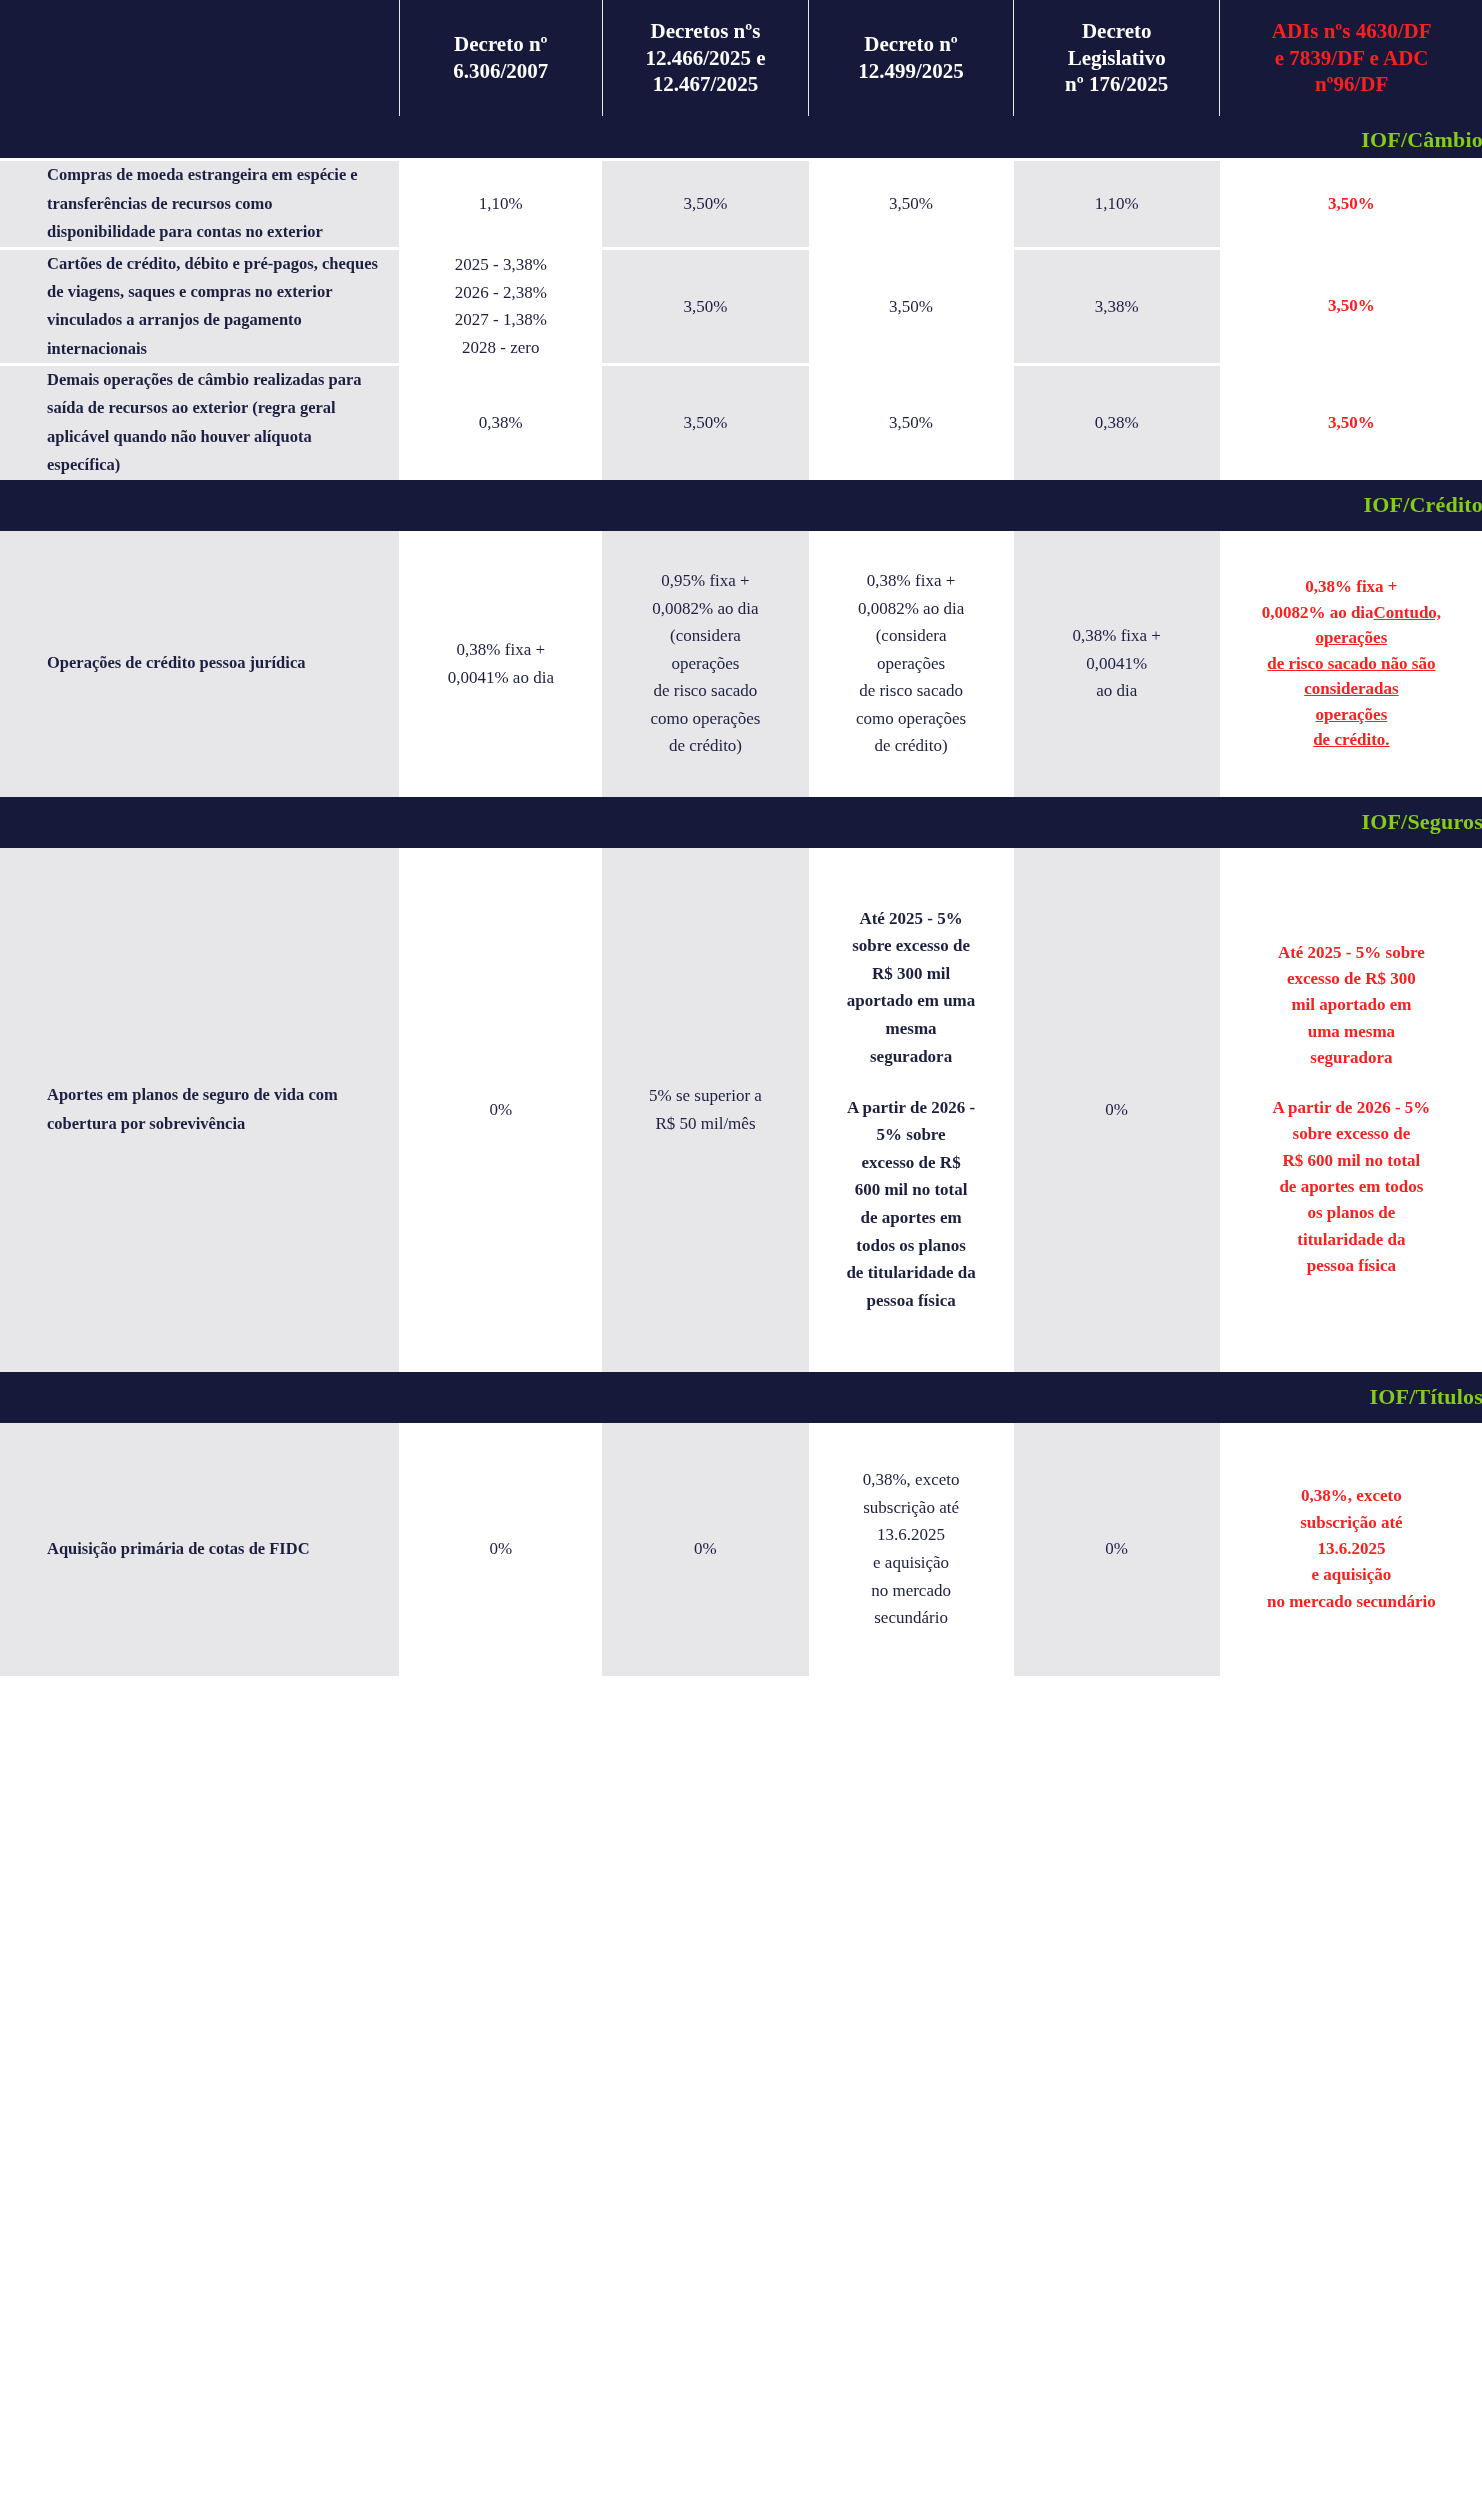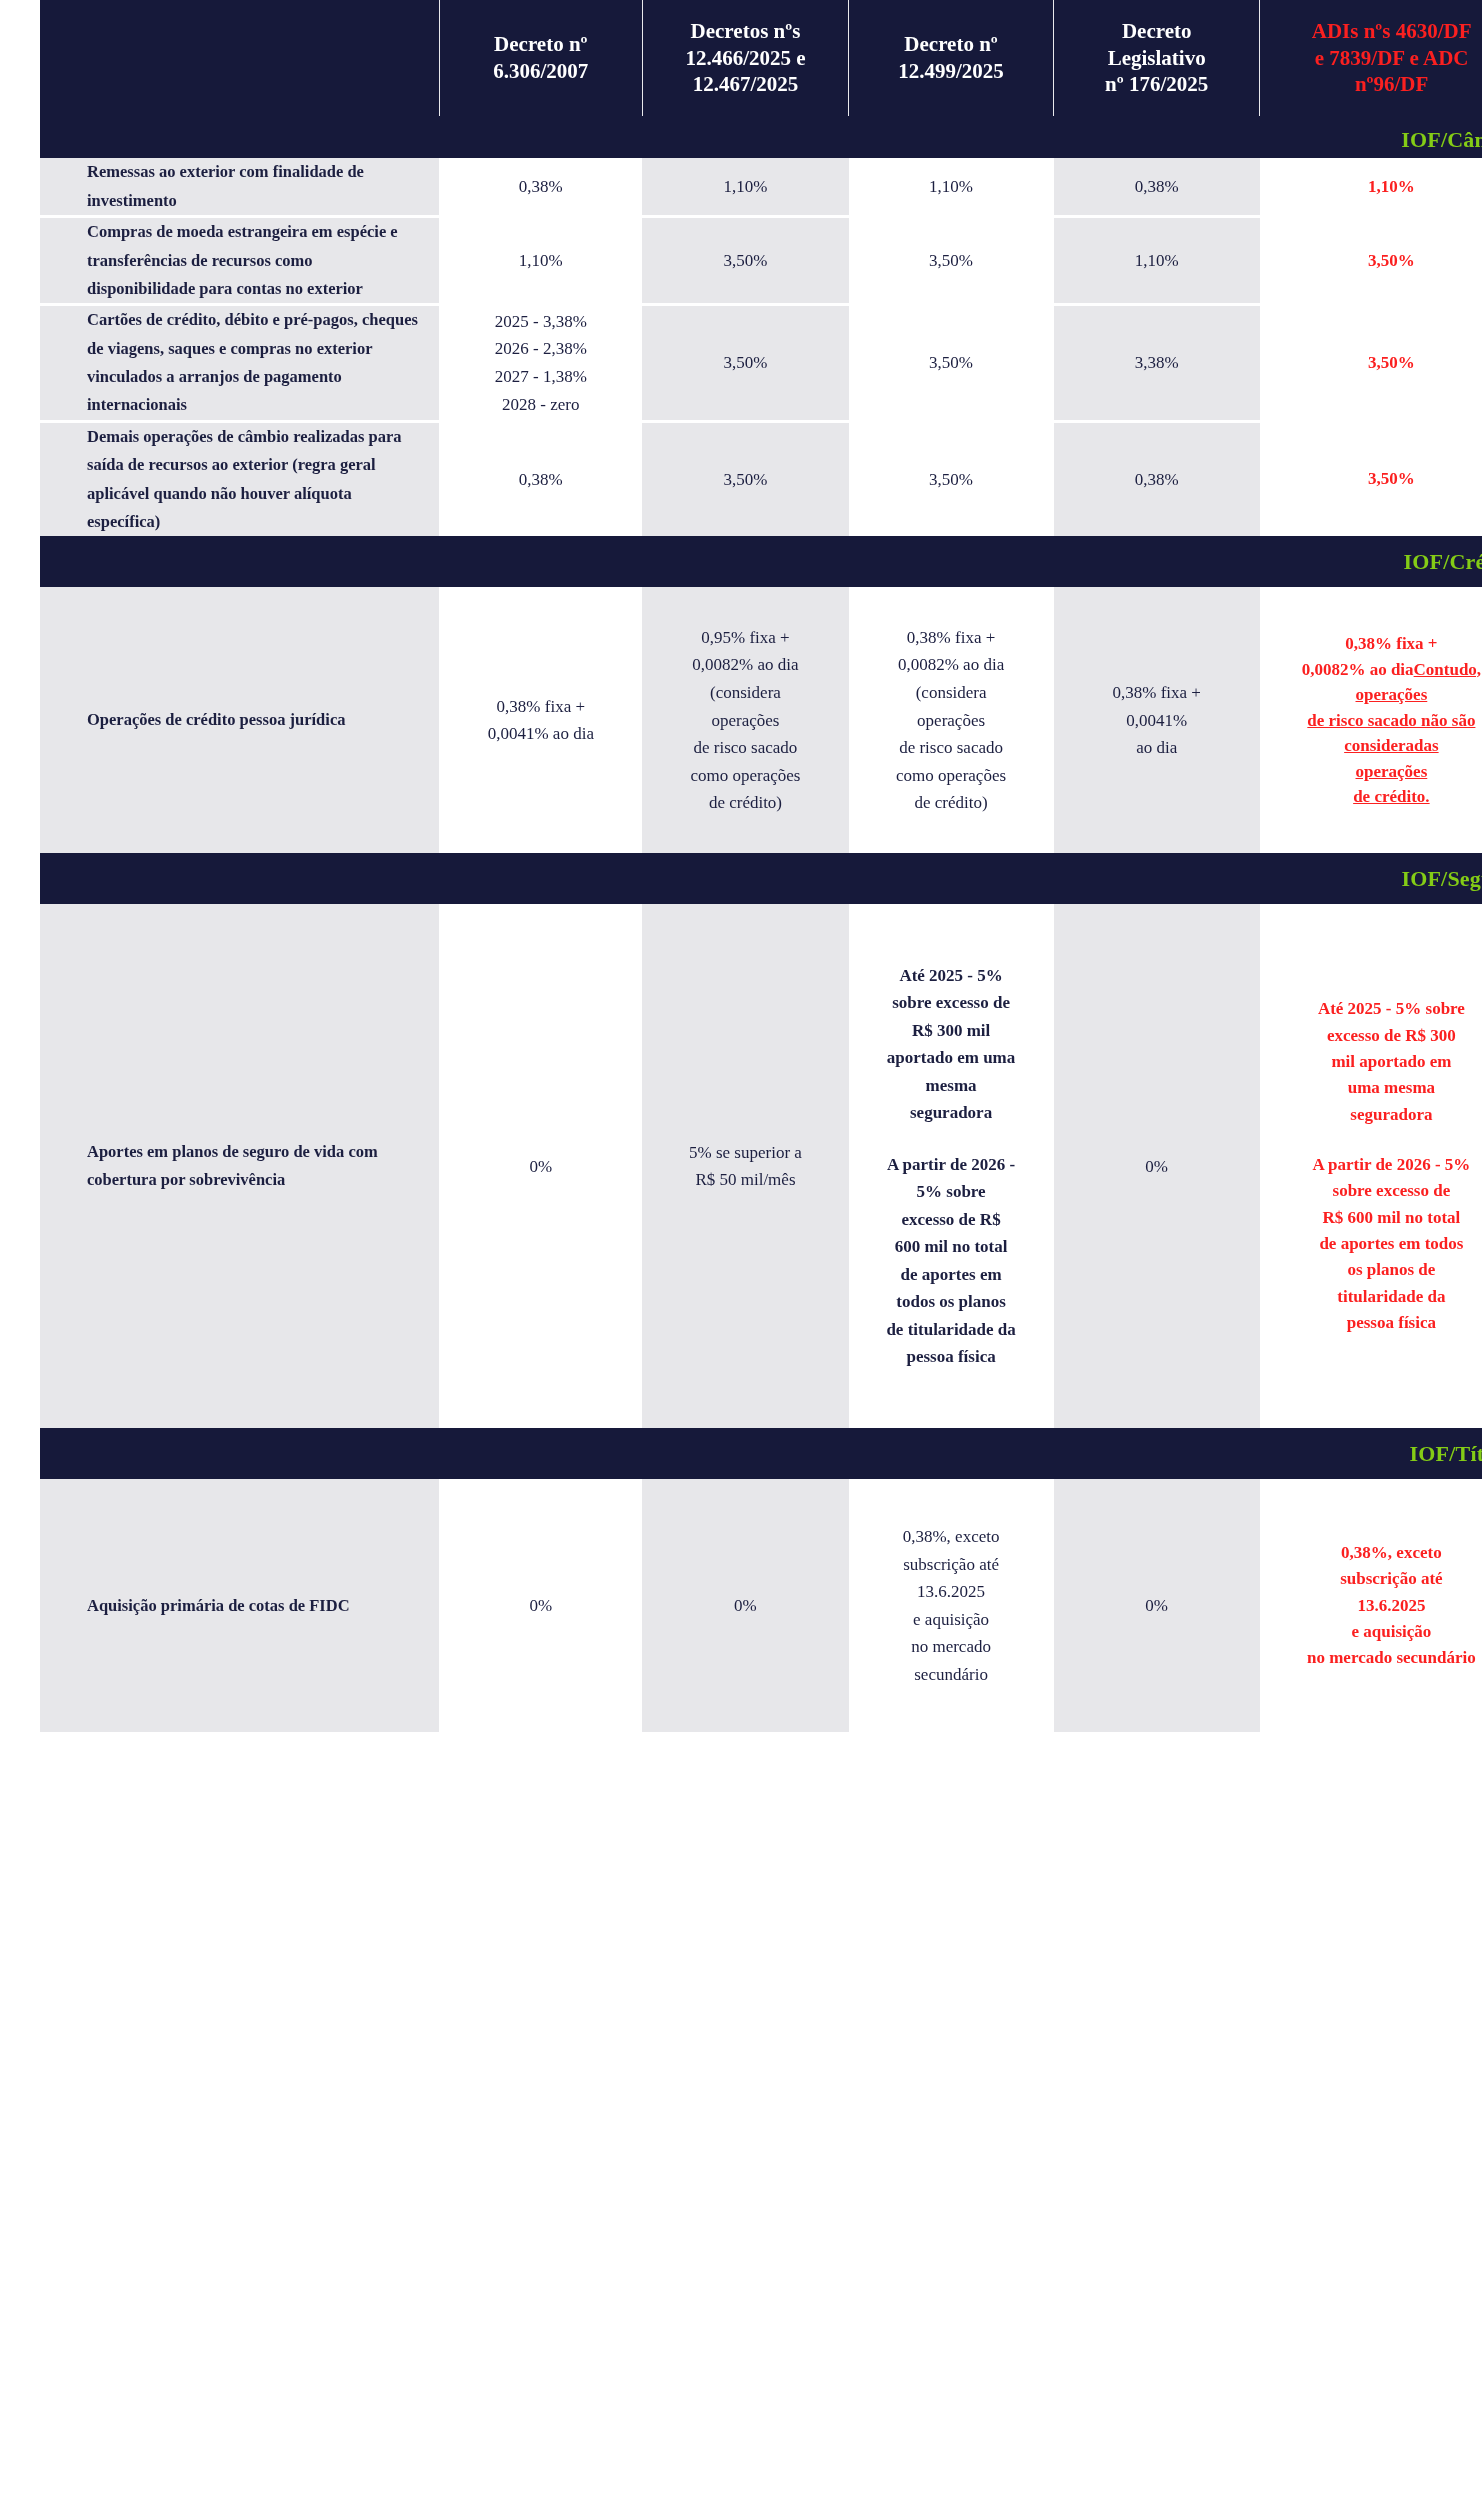--- a/index.html
+++ b/index.html
@@ -13,21 +13,20 @@
     height: 2500px;
     font-family: "Liberation Serif", "DejaVu Serif", serif;
     overflow: hidden;
   }
 
   .sheet {
     position: relative;
     width: 1266px;
     height: 2500px;
     background: #ffffff;
-    padding-left: 40px;
   }
 
   
   table.iof {
     width: 1483px;
     border-collapse: collapse;
     table-layout: fixed;
   }
   table.iof col.c-label  { width: 399px; }
   table.iof col.c-d1     { width: 203px; }
@@ -163,28 +162,20 @@
         <td colspan="6"></td>
       </tr>
     </thead>
 
     <tbody>
 
       <tr class="section s-cambio">
         <td colspan="6">IOF/Câmbio</td>
       </tr>
 
-      <tr class="first-in-section">
-        <td class="label">Remessas ao exterior com finalidade de investimento</td>
-        <td class="v1">0,38%</td>
-        <td class="v2">1,10%</td>
-        <td class="v3">1,10%</td>
-        <td class="v4">0,38%</td>
-        <td class="v5">1,10%</td>
-      </tr>
 
       <tr>
         <td class="label">Compras de moeda estrangeira em espécie e transferências de recursos como disponibilidade para contas no exterior</td>
         <td class="v1">1,10%</td>
         <td class="v2">3,50%</td>
         <td class="v3">3,50%</td>
         <td class="v4">1,10%</td>
         <td class="v5">3,50%</td>
       </tr>
 

